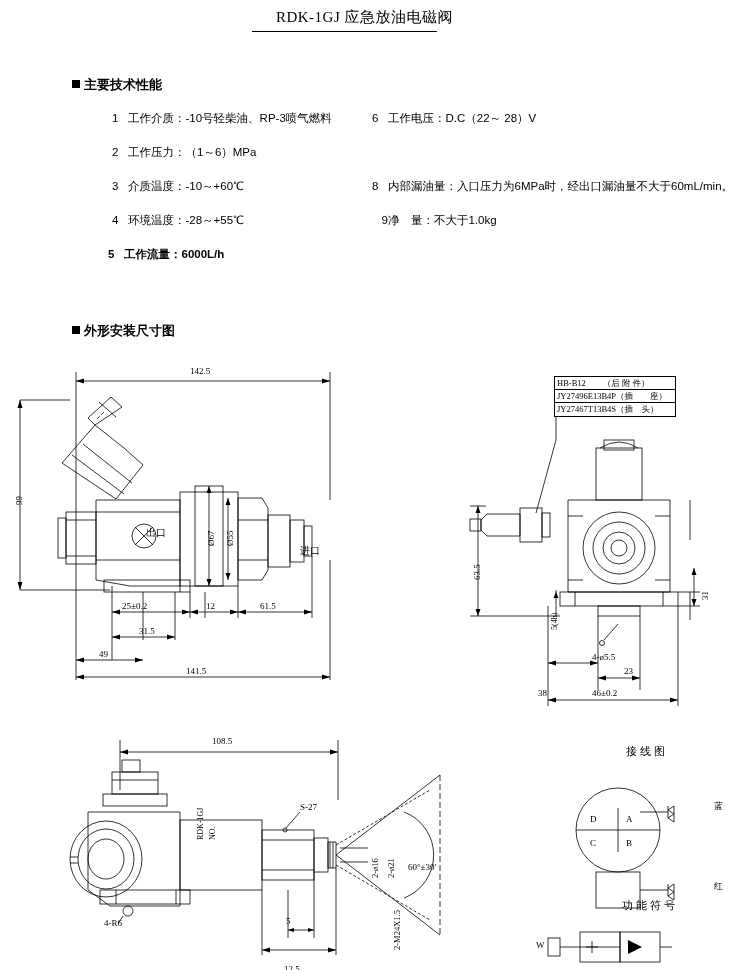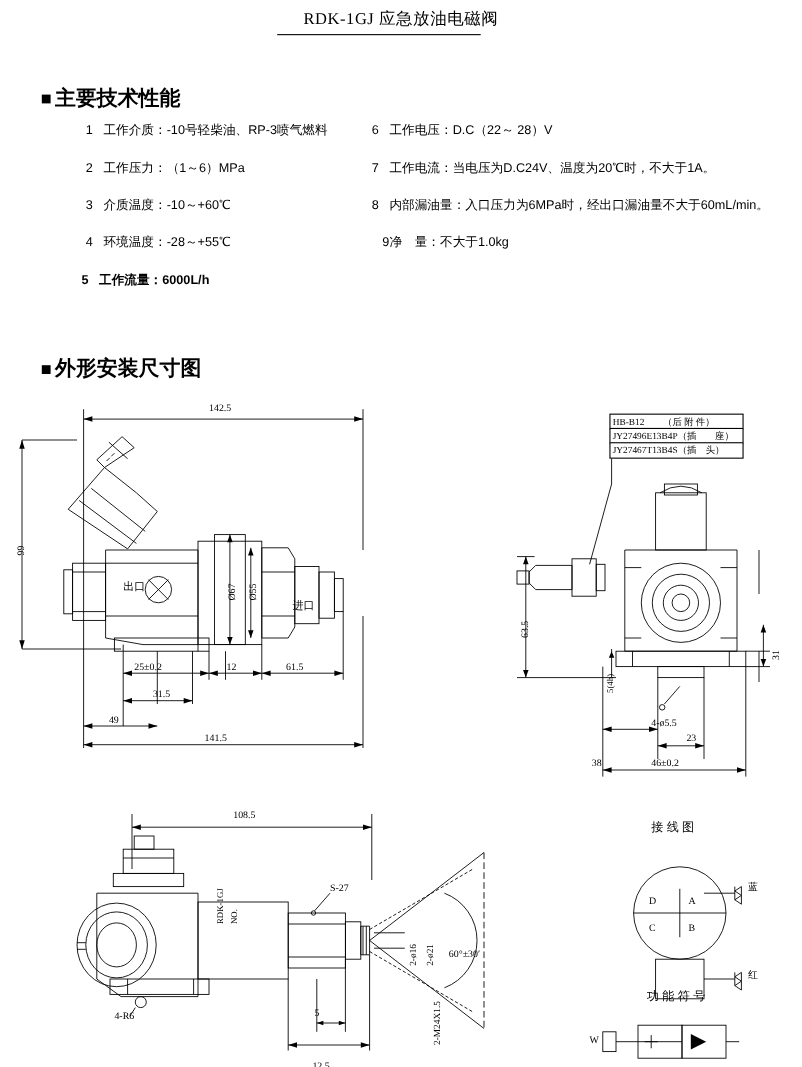--- a/index.html
+++ b/index.html
@@ -35,23 +35,24 @@
     position: absolute;
     top: 31px;
     left: 252px;
     width: 185px;
     height: 1px;
     background: #000;
   }
   
   .section-head {
     position: absolute;
-    font-size: 19px;
+    font-size: 13px;
     font-weight: bold;
     font-family: "Liberation Sans", sans-serif;
+    margin-left: 34px;
   }
   .section-head .bullet {
     display: inline-block;
     width: 8px; height: 8px;
     background: #000;
     margin-right: 4px;
     vertical-align: 1px;
   }
   
   .spec {
@@ -88,20 +89,21 @@
     font-size: 8.5px;
     white-space: nowrap;
     background: #fff;
     border: 1px solid #000;
     padding: 0 2px;
     line-height: 13px;
     height: 13px;
   }
   .cn {
     font-family: "Liberation Sans", sans-serif;
+    margin-left: 34px;
   }
 </style>
 </head>
 <body>
 
 <div class="page">
 
   <div class="title">RDK-1GJ 应急放油电磁阀</div>
   <div class="title-rule"></div>
 
@@ -120,23 +122,20 @@
   </div>
   <div class="spec cn" style="left:78px; top:213px;">
     <span class="num">4</span><span>环境温度：</span><span>-28～+55℃</span>
   </div>
   <div class="spec cn" style="left:74px; top:247px;font-weight:bold;">
     <span class="num">5</span><span>工作流量：</span><span>6000L/h</span>
   </div>
 
   <div class="spec cn" style="left:338px; top:111px;">
     <span class="num">6</span><span>工作电压：</span><span>D.C（22～ 28）V</span>
-  </div>
-  <div class="spec cn" style="left:338px; top:145px;">
-    <span class="num">7</span><span>工作电流：</span><span>当电压为D.C24V、温度为20℃时，不大于1A。</span>
   </div>
   <div class="spec cn" style="left:338px; top:179px;">
     <span class="num">8</span><span>内部漏油量：</span><span>入口压力为6MPa时，经出口漏油量不大于60mL/min。</span>
   </div>
   <div class="spec cn" style="left:338px; top:213px;text-align:right;">
     <span class="num">9</span><span>净　量：</span><span>不大于1.0kg</span>
   </div>
 
   <div class="section-head" style="left:38px; top:322px;">
     <span class="bullet"></span><span>外形安装尺寸图</span>

